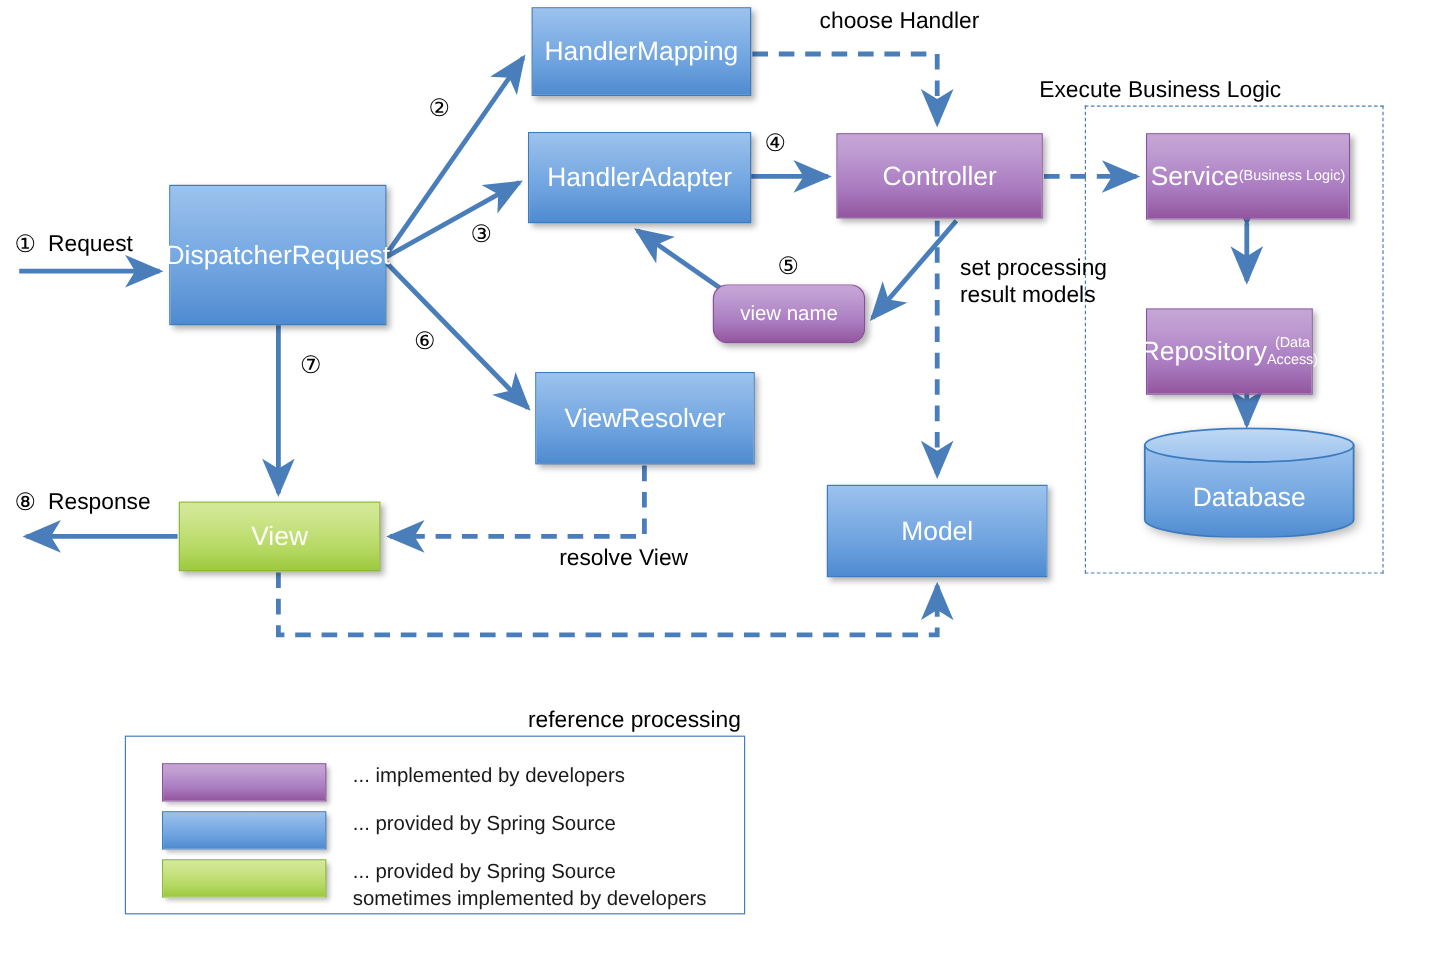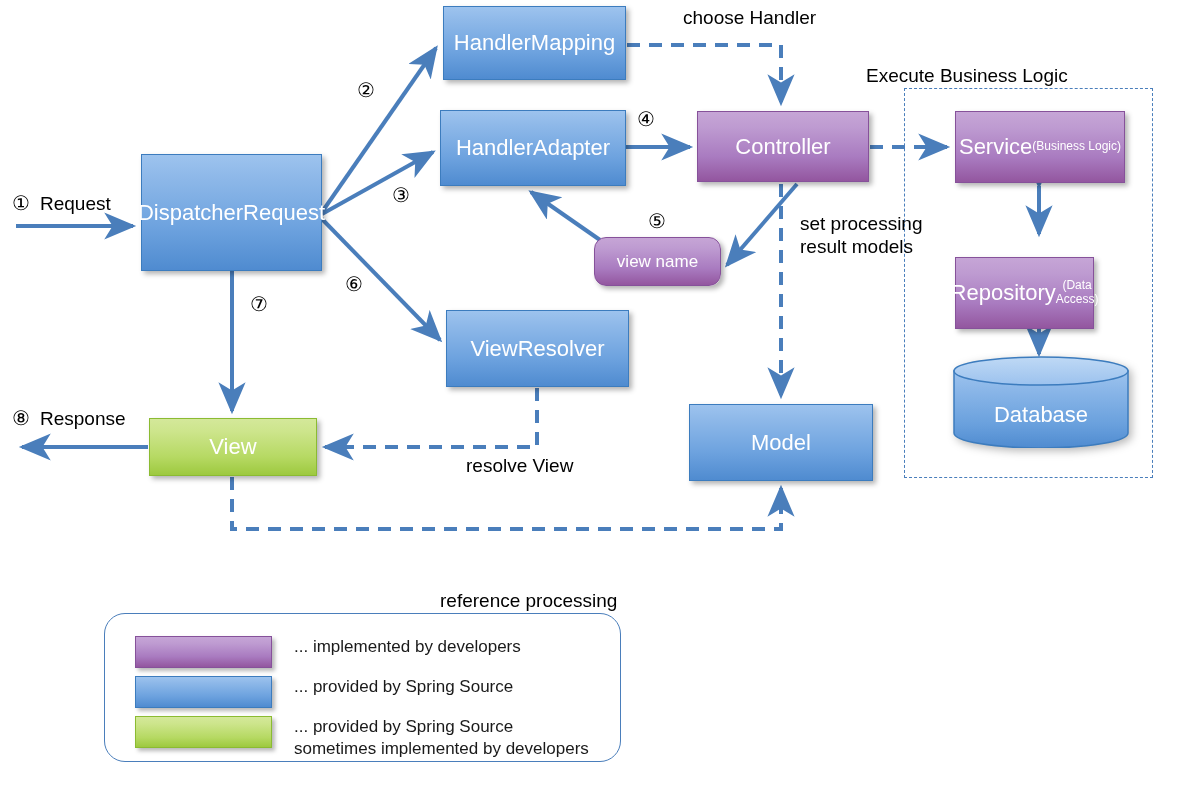--- a/index.html
+++ b/index.html
@@ -260,21 +260,21 @@
   <div class="txt" style="left:683px; top:6px;text-align:center;">choose Handler</div>
 
   <div class="txt" style="left:800px; top:212px;">set processing
 result models</div>
 
   <div class="txt" style="left:466px; top:454px;">resolve View</div>
 
   <div class="txt" style="left:440px; top:541px;margin-top:48px;">reference processing
 result models</div>
 
-  <div class="legend" style="left:104px; top:613px; width:517px; height:149px;border-radius:21px;">
+  <div class="legend" style="left:104px; top:613px; width:517px; height:149px;">
 
     <div class="legend-row" style="left:30px; top:22px;">
       <div class="swatch purple"></div>
       <div class="legend-text">... implemented by developers</div>
     </div>
 
     <div class="legend-row" style="left:30px; top:62px;">
       <div class="swatch blue"></div>
       <div class="legend-text">... provided by Spring Source</div>
     </div>

